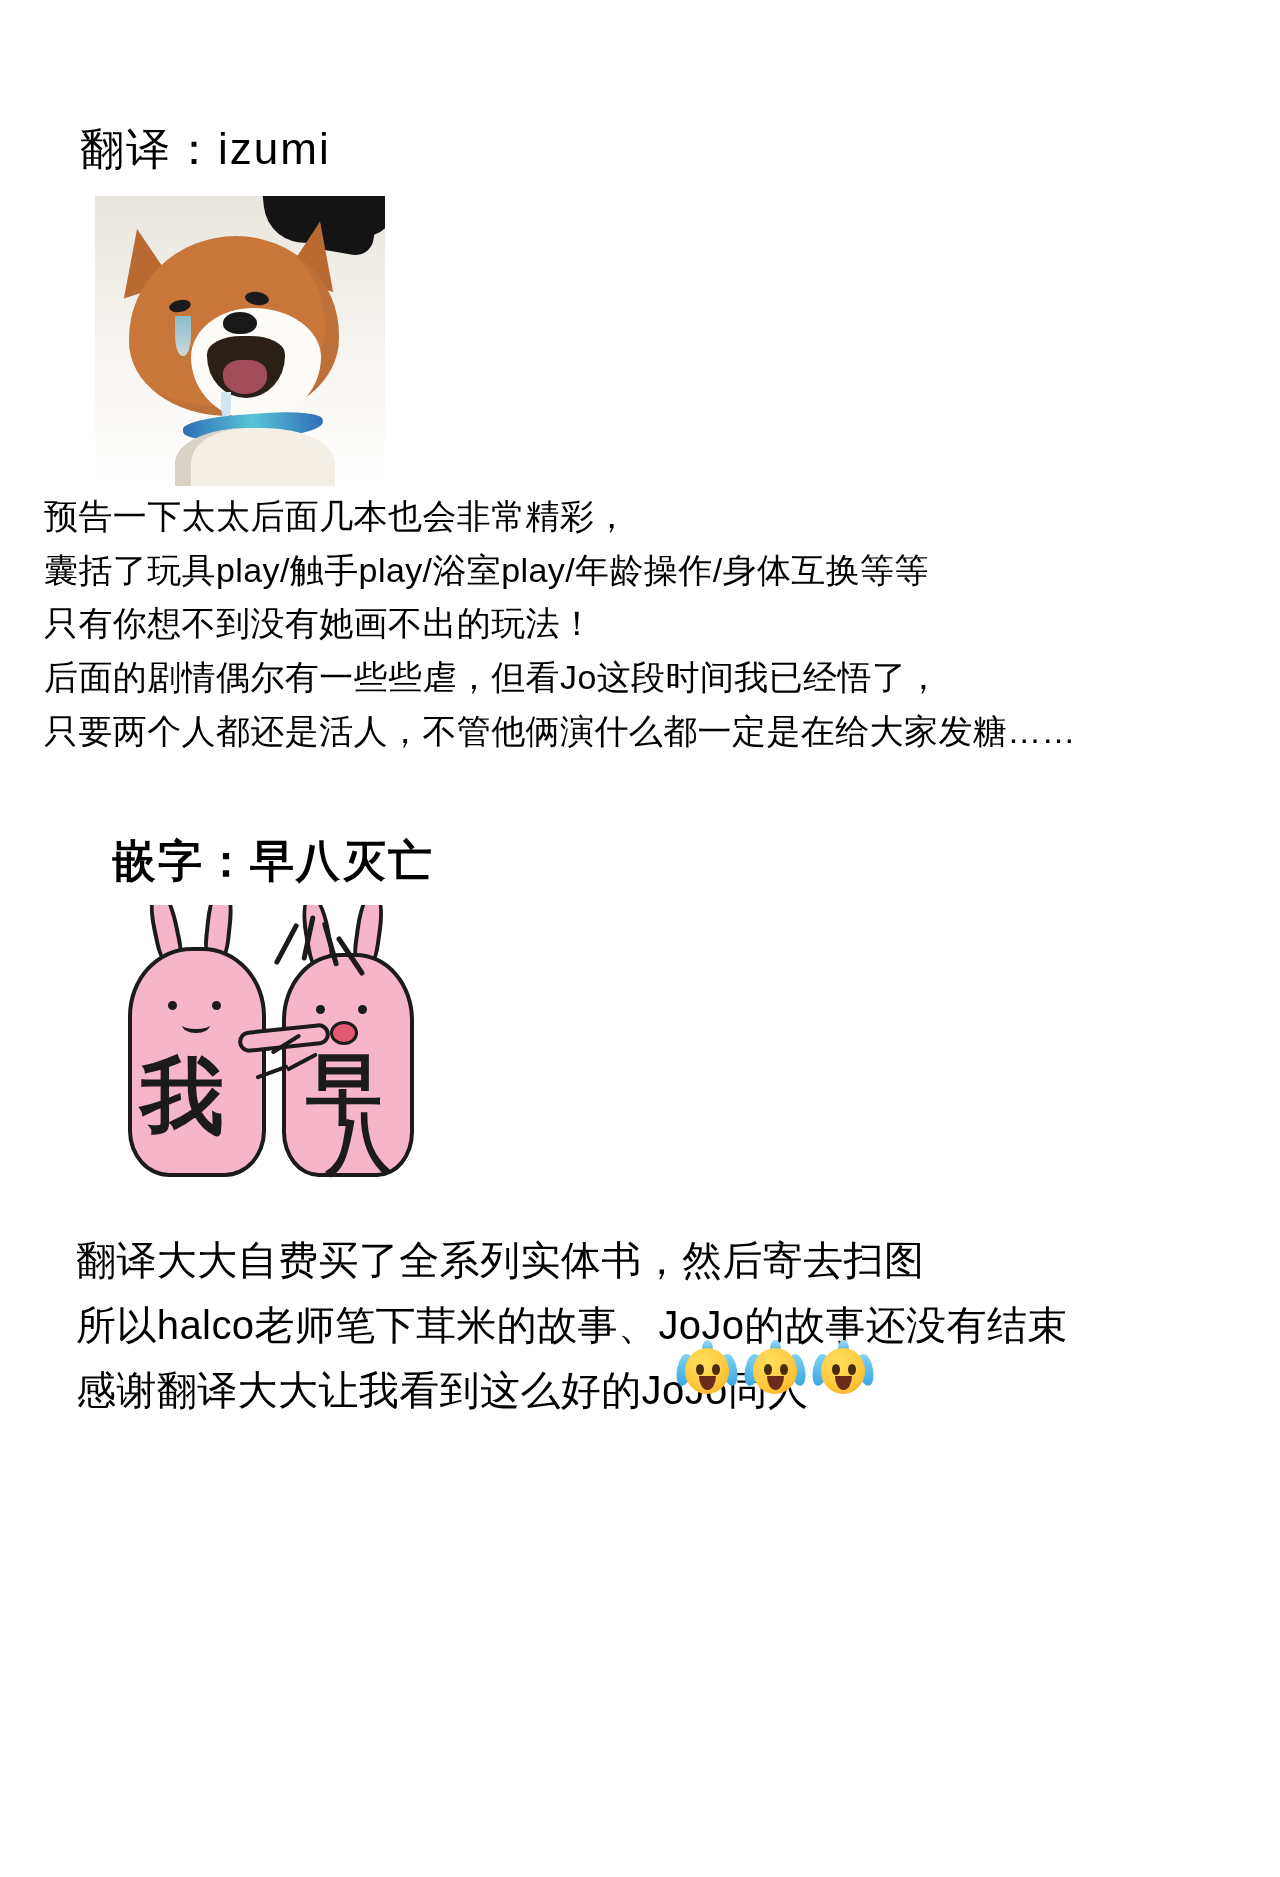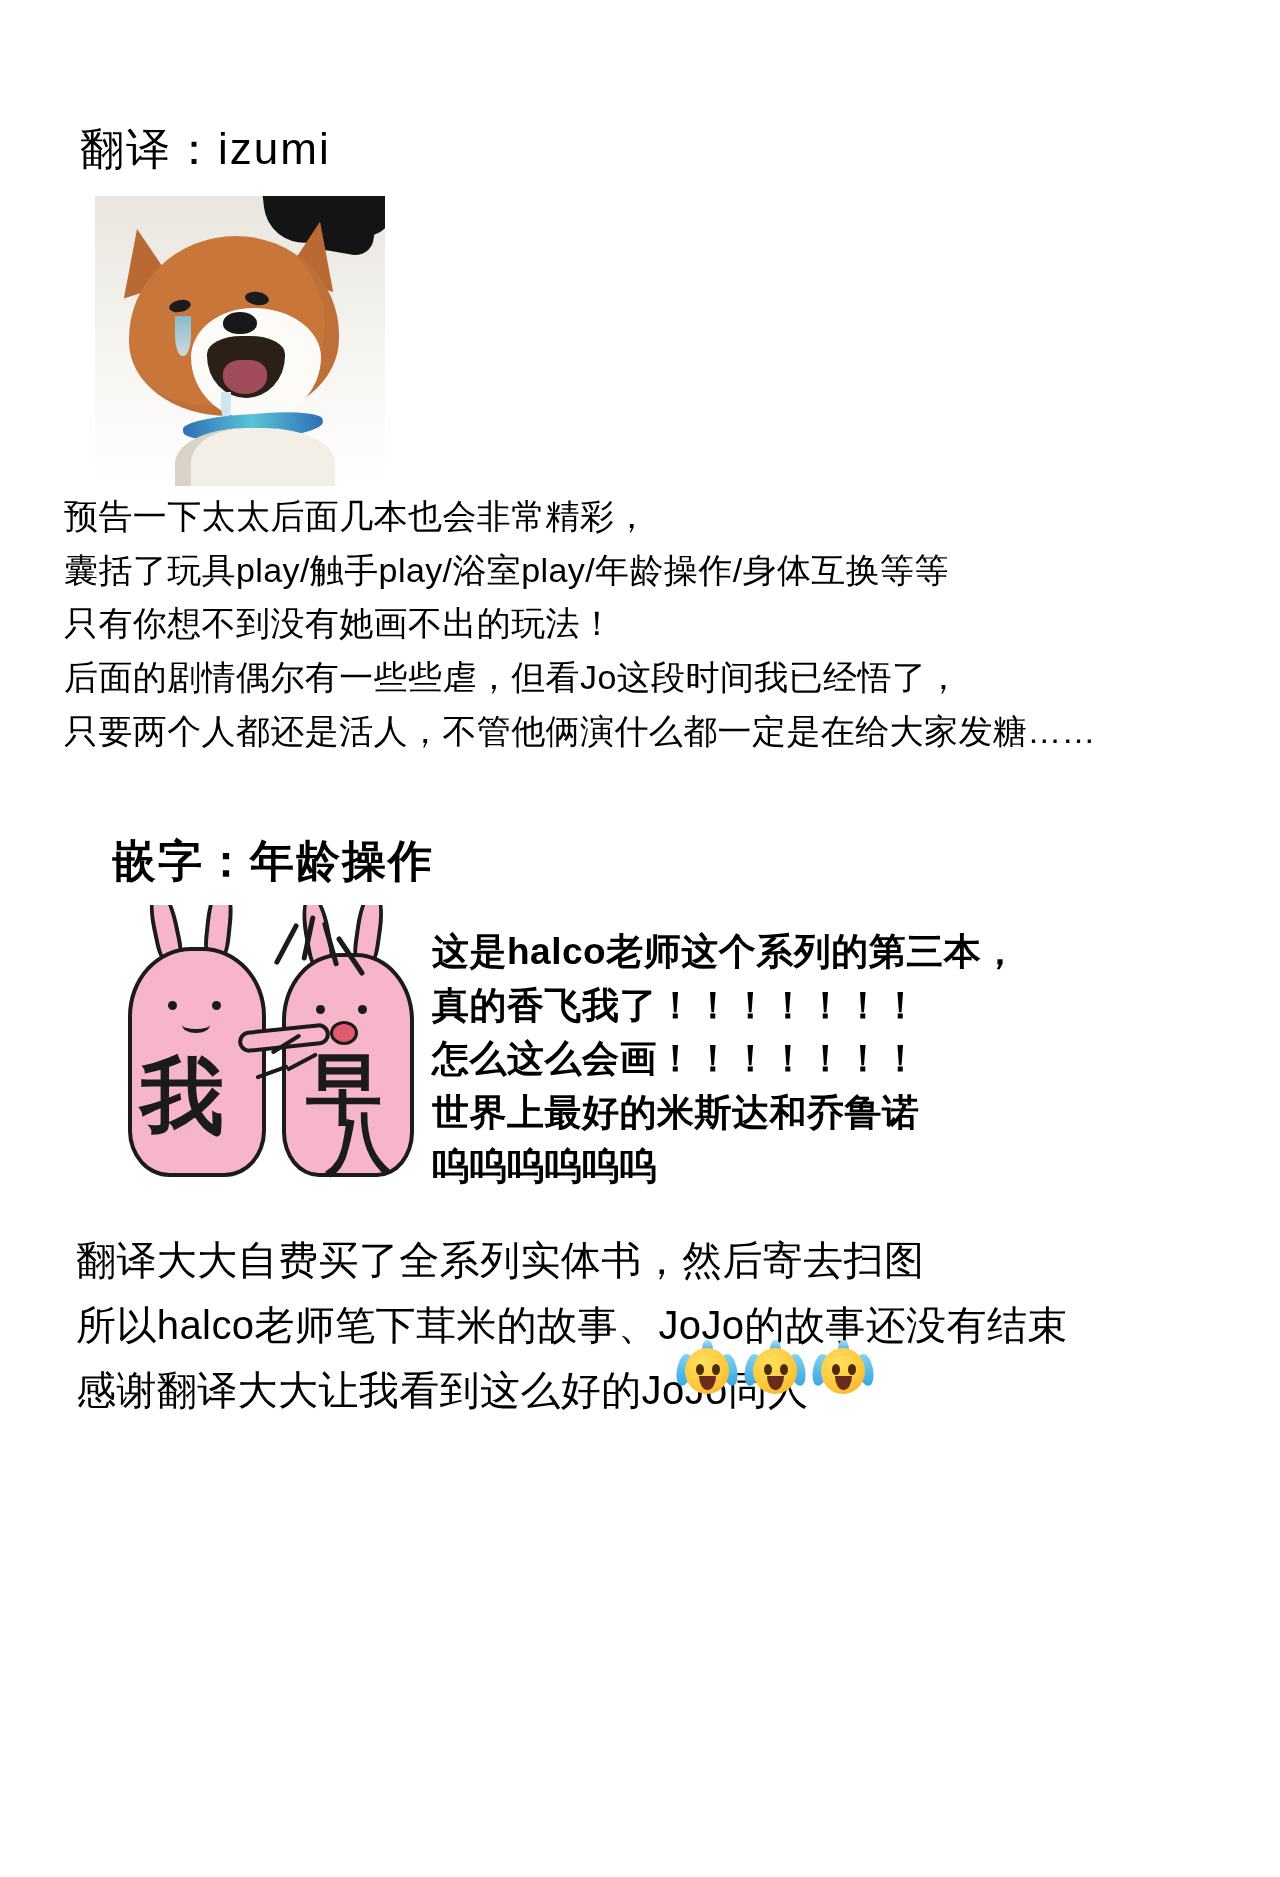--- a/index.html
+++ b/index.html
@@ -268,21 +268,21 @@
     left: 480px;
     top: 238px;
     font-size: 40px;
     font-weight: 700;
     line-height: 1.42;
     white-space: pre-line;
     letter-spacing: 0.5px;
   }
   .para-1 {
     position: absolute;
-    left: 64px;
+    left: 44px;
     top: 490px;
     font-size: 34px;
     line-height: 1.58;
     white-space: pre-line;
     letter-spacing: 0.4px;
   }
   .quote-2 {
     position: absolute;
     left: 432px;
     top: 925px;
@@ -381,21 +381,21 @@
     <div class="body"></div>
   </div>
 
 
   <div class="para-1">预告一下太太后面几本也会非常精彩，
 囊括了玩具play/触手play/浴室play/年龄操作/身体互换等等
 只有你想不到没有她画不出的玩法！
 后面的剧情偶尔有一些些虐，但看Jo这段时间我已经悟了，
 只要两个人都还是活人，不管他俩演什么都一定是在给大家发糖……</div>
 
-  <div class="credit-title" id="typesetter-title">嵌字：年龄操作</div>
+  <div class="credit-title" id="typesetter-title">嵌字：早八灭亡</div>
 
   <div class="bunny-sticker">
     <div class="earLa"></div>
     <div class="earLb"></div>
     <div class="earRa"></div>
     <div class="earRb"></div>
     <div class="bunnyL"></div>
     <div class="bunnyR"></div>
     <div class="faceL-eye1"></div>
     <div class="faceL-eye2"></div>
@@ -411,25 +411,20 @@
         <i></i>
       </div>
     <div class="speedline sl1"></div>
     <div class="speedline sl2"></div>
     <div class="speedline sl3"></div>
     <div class="char char-wo">我</div>
     <div class="char char-zao">早</div>
     <div class="char char-ba">八</div>
   </div>
 
-  <div class="quote-2">这是halco老师这个系列的第三本，
-真的香飞我了！！！！！！！
-怎么这么会画！！！！！！！
-世界上最好的米斯达和乔鲁诺
-呜呜呜呜呜呜</div>
 
   <div class="para-2">翻译大大自费买了全系列实体书，然后寄去扫图
 所以halco老师笔下茸米的故事、JoJo的故事还没有结束
 感谢翻译大大让我看到这么好的JoJo同人</div>
 
   <div class="emoji-row">
     <div class="emoji">
       <div class="sweat"></div>
       <div class="tear-l"></div>
       <div class="tear-r"></div>

